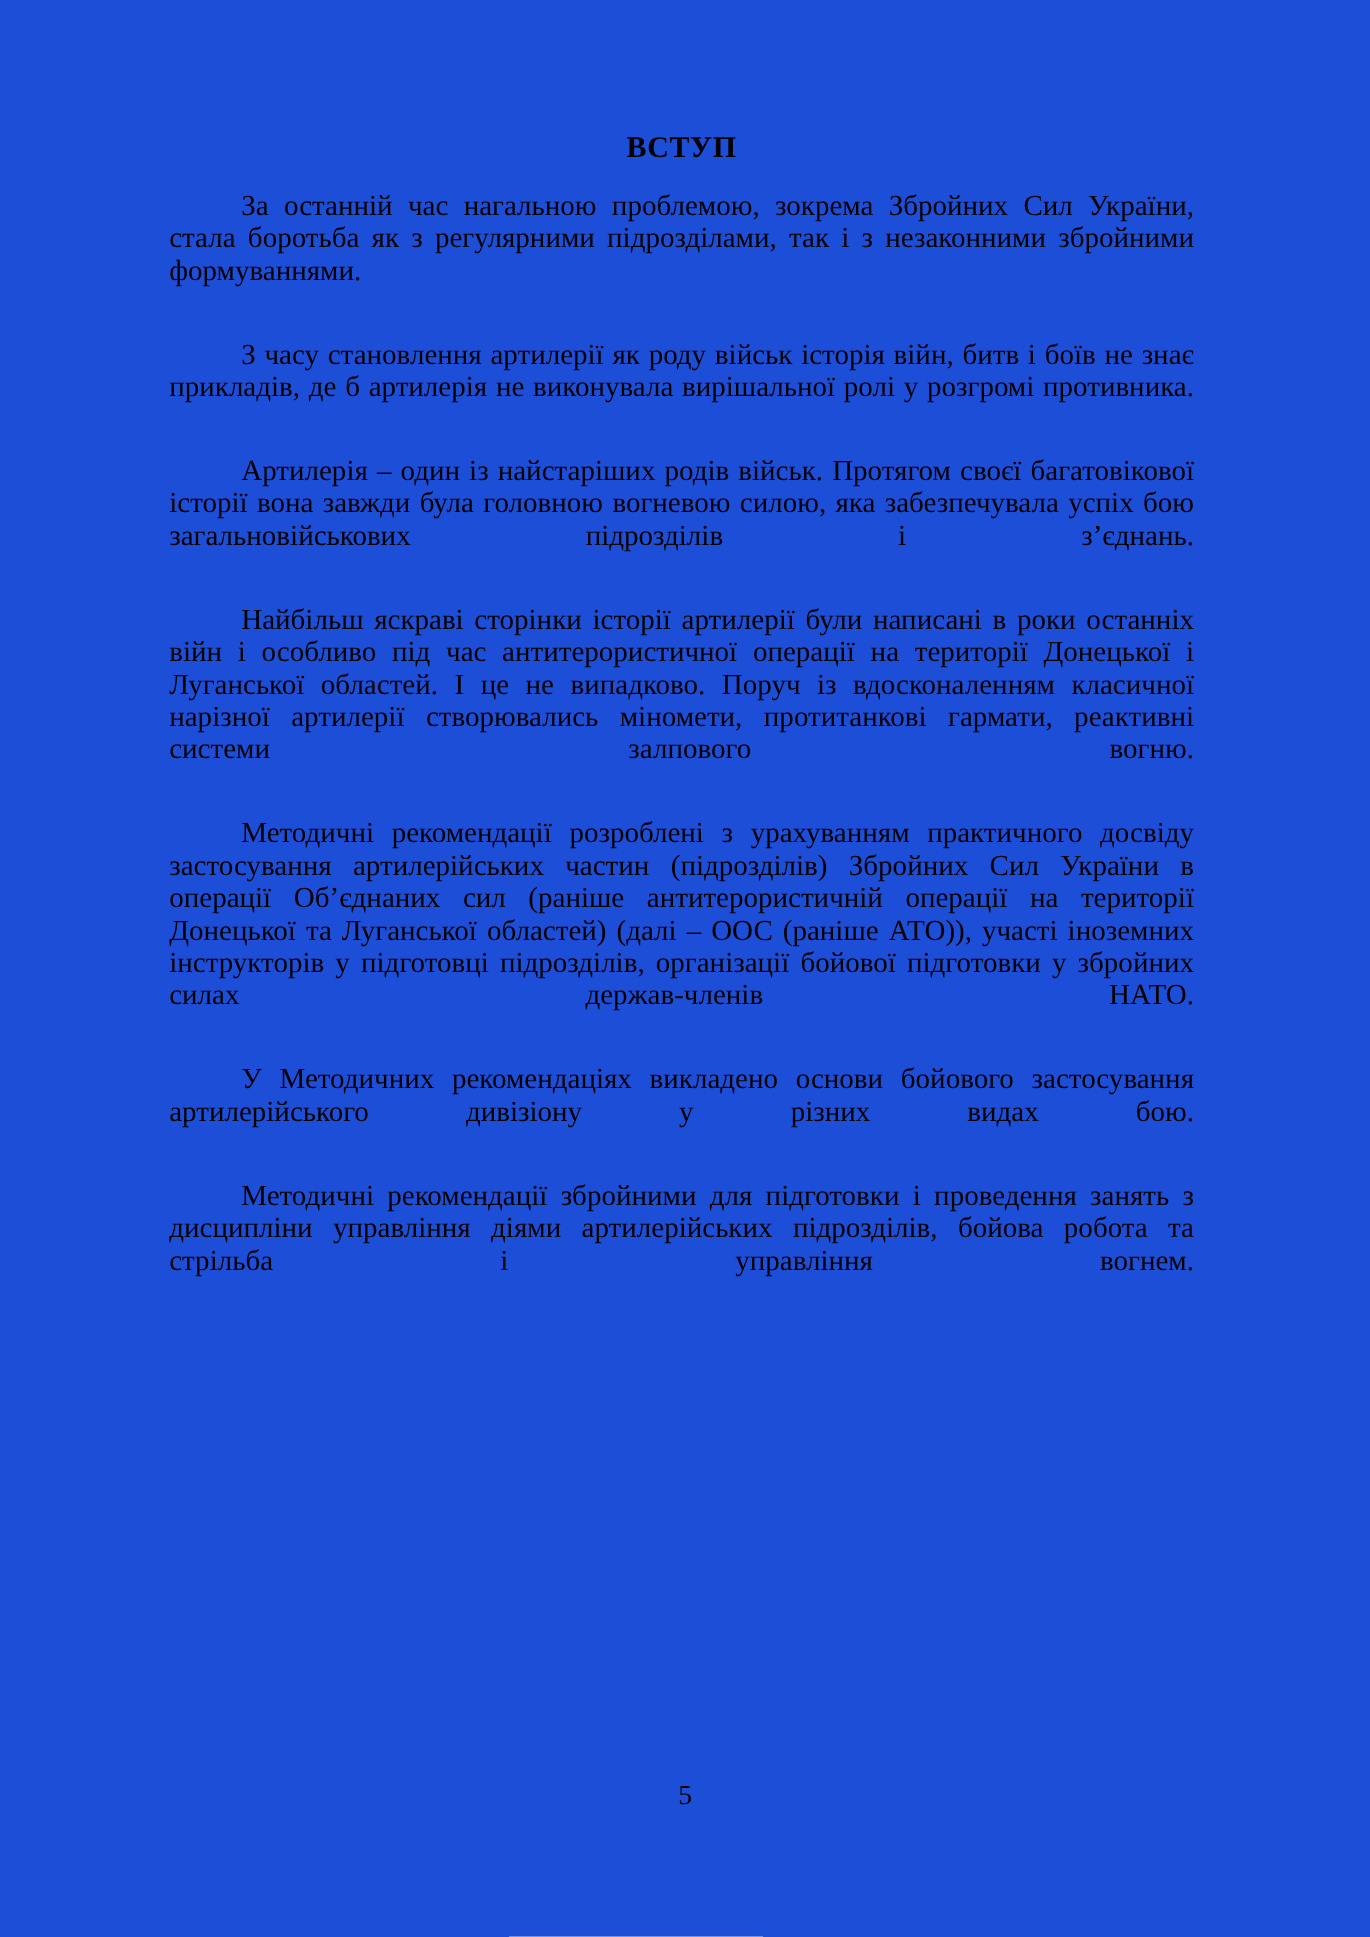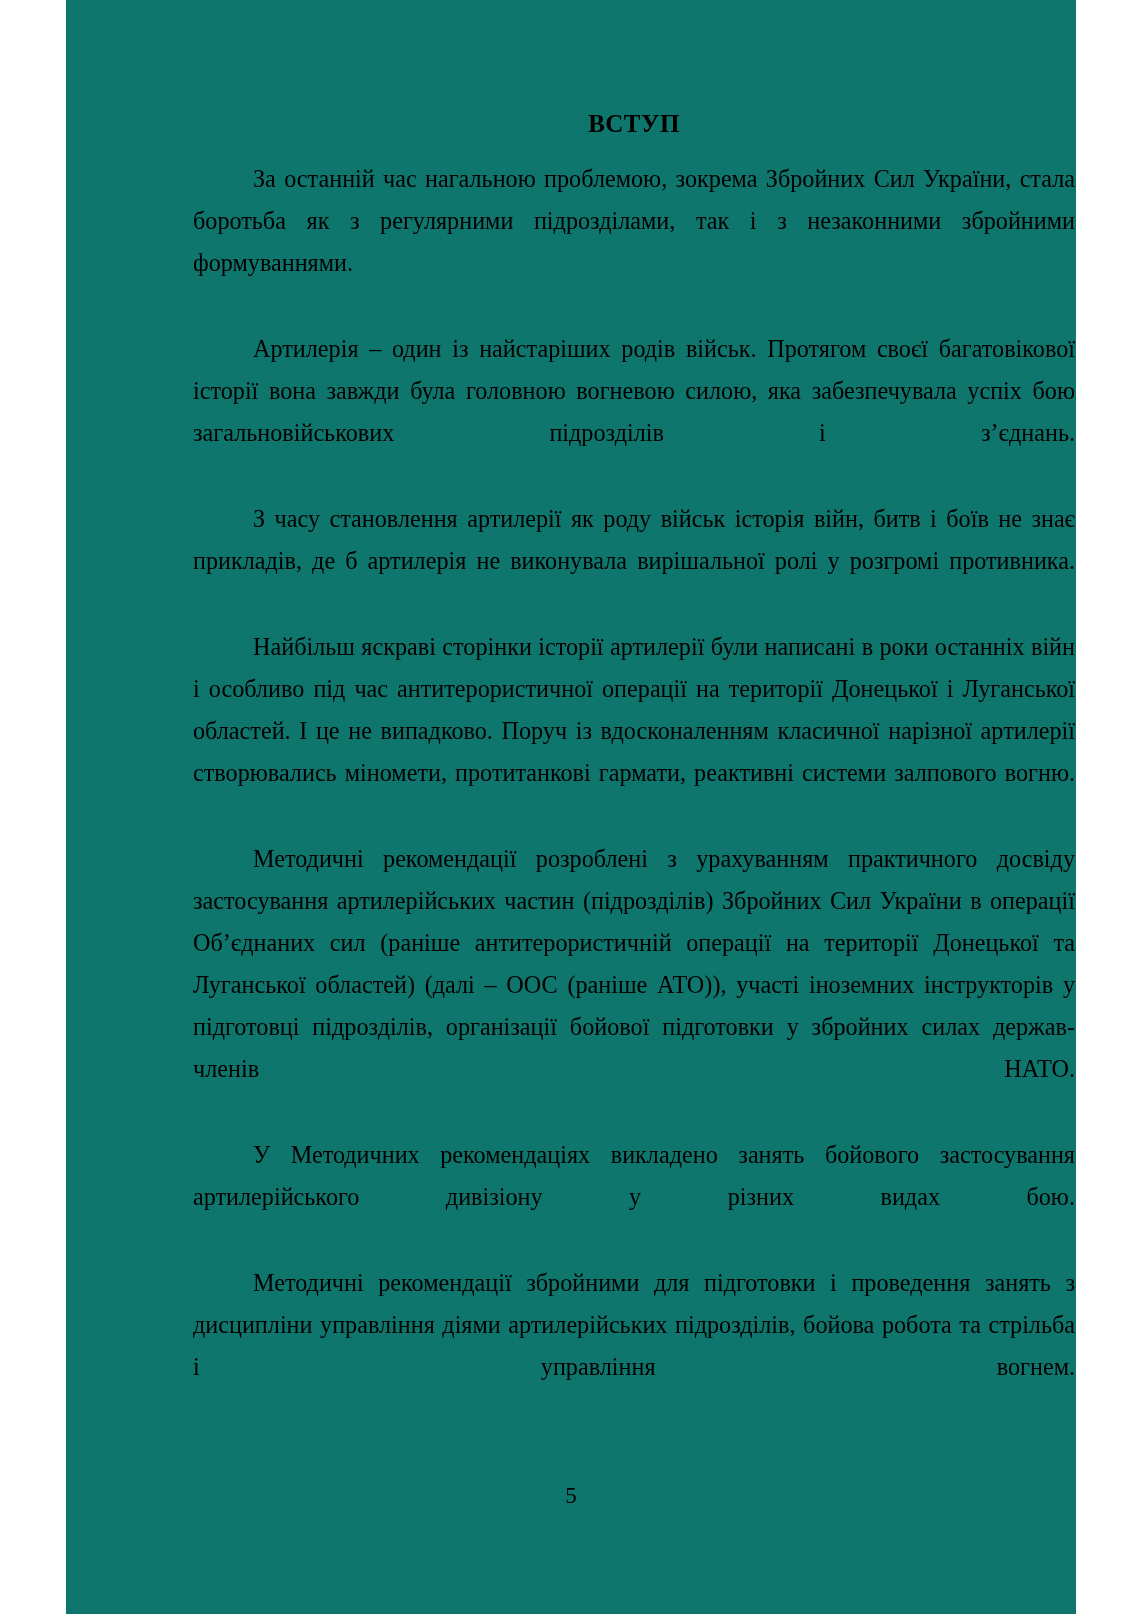--- a/index.html
+++ b/index.html
@@ -7,48 +7,48 @@
     margin: 0;
     padding: 0;
     background: #ffffff;
   }
   body {
     font-family: "Liberation Serif", "DejaVu Serif", serif;
     color: #000000;
   }
   .page {
     position: relative;
-    width: 1010px;
+    width: 1142px;
     height: 1614px;
     margin: 0 auto;
-    background: #0f766e;
+    background: #1d4ed8;
     box-sizing: border-box;
     overflow: hidden;
   }
   .content {
     position: absolute;
     left: 125px;
     top: 108px;
     width: 886px;
   }
   .doc-title {
     font-size: 25px;
     font-weight: bold;
     text-align: center;
     letter-spacing: 0.5px;
     margin: 0 0 17px 0;
     line-height: 1.3;
   }
   .para {
     font-size: 24.2px;
-    line-height: 42px;
+    line-height: 27px;
     text-align: justify;
     text-justify: inter-word;
     text-indent: 60px;
-    margin: 2px;
+    margin: 16px;
     hyphens: none;
     -webkit-hyphens: none;
   }
   .para:last-of-type {
     text-align: justify;
   }
   
   .para::after {
     content: "";
     display: inline-block;
@@ -68,29 +68,29 @@
 <body>
 
 <div class="page">
 
   <div class="content">
 
     <h1 class="doc-title">ВСТУП</h1>
 
     <p class="para">За останній час нагальною проблемою, зокрема Збройних Сил України, стала боротьба як з регулярними підрозділами, так і з незаконними збройними формуваннями.</p>
 
+    <p class="para">З часу становлення артилерії як роду військ історія війн, битв і боїв не знає прикладів, де б артилерія не виконувала вирішальної ролі у розгромі противника.</p>
+
     <p class="para">Артилерія – один із найстаріших родів військ. Протягом своєї багатовікової історії вона завжди була головною вогневою силою, яка забезпечувала успіх бою загальновійськових підрозділів і з’єднань.</p>
-
-    <p class="para">З часу становлення артилерії як роду військ історія війн, битв і боїв не знає прикладів, де б артилерія не виконувала вирішальної ролі у розгромі противника.</p>
 
     <p class="para">Найбільш яскраві сторінки історії артилерії були написані в роки останніх війн і особливо під час антитерористичної операції на території Донецької і Луганської областей. І це не випадково. Поруч із вдосконаленням класичної нарізної артилерії створювались міномети, протитанкові гармати, реактивні системи залпового вогню.</p>
 
     <p class="para">Методичні рекомендації розроблені з урахуванням практичного досвіду застосування артилерійських частин (підрозділів) Збройних Сил України в операції Об’єднаних сил (раніше антитерористичній операції на території Донецької та Луганської областей) (далі – ООС (раніше АТО)), участі іноземних інструкторів у підготовці підрозділів, організації бойової підготовки у збройних силах держав-членів НАТО.</p>
 
-    <p class="para">У Методичних рекомендаціях викладено занять бойового застосування артилерійського дивізіону у різних видах бою.</p>
+    <p class="para">У Методичних рекомендаціях викладено основи бойового застосування артилерійського дивізіону у різних видах бою.</p>
 
     <p class="para">Методичні рекомендації збройними для підготовки і проведення занять з дисципліни управління діями артилерійських підрозділів, бойова робота та стрільба і управління вогнем.</p>
 
   </div>
 
   <div class="page-number">5</div>
 
 </div>
 
 </body></html>

